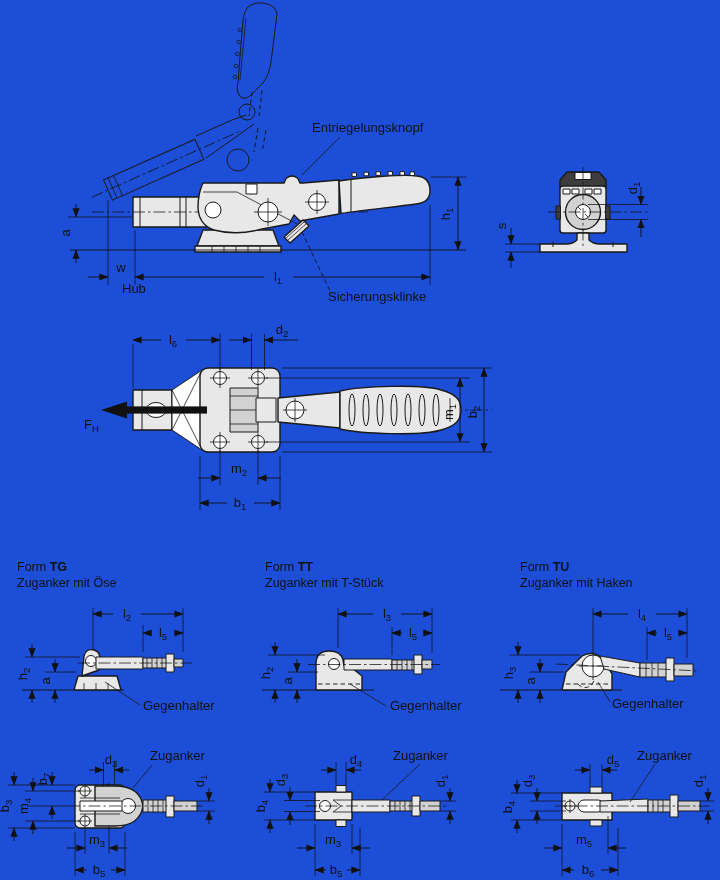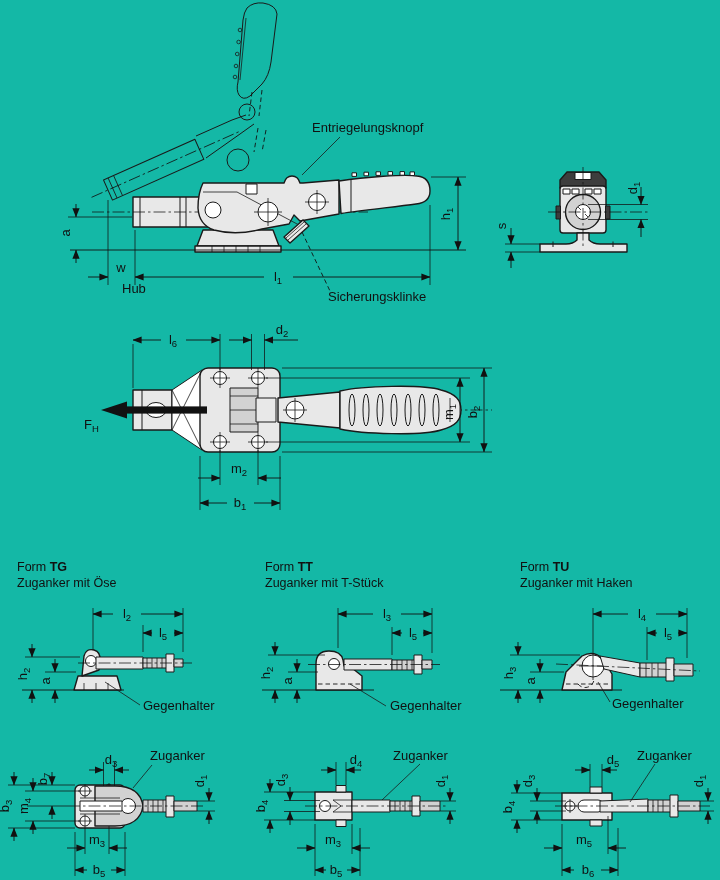--- a/index.html
+++ b/index.html
@@ -1,16 +1,16 @@
 <!DOCTYPE html>
 <html><head>
 <meta charset="utf-8">
 <style>
   html,body { margin:0; padding:0; background:#ffffff; }
-  .page { width:720px; height:880px; position:relative; background:#14b8a6; }
+  .page { width:720px; height:880px; position:relative; background:#1d4ed8; }
   svg { display:block; }
   text { font-family:"Liberation Sans","DejaVu Sans",sans-serif; font-size:13px; fill:#111; }
   .hdr { font-size:12.5px; }
   .hdr .bold { font-weight:bold; }
   .sub { font-size:9.5px; }
   .ol  { fill:none; stroke:#1a1a1a; stroke-width:1.4; stroke-linejoin:round; stroke-linecap:round; }
   .ol2 { fill:none; stroke:#1a1a1a; stroke-width:1; stroke-linejoin:round; }
   .fl  { fill:#e8e8e8; }
   .fm  { fill:#d2d2d2; }
   .fw  { fill:#ffffff; }

